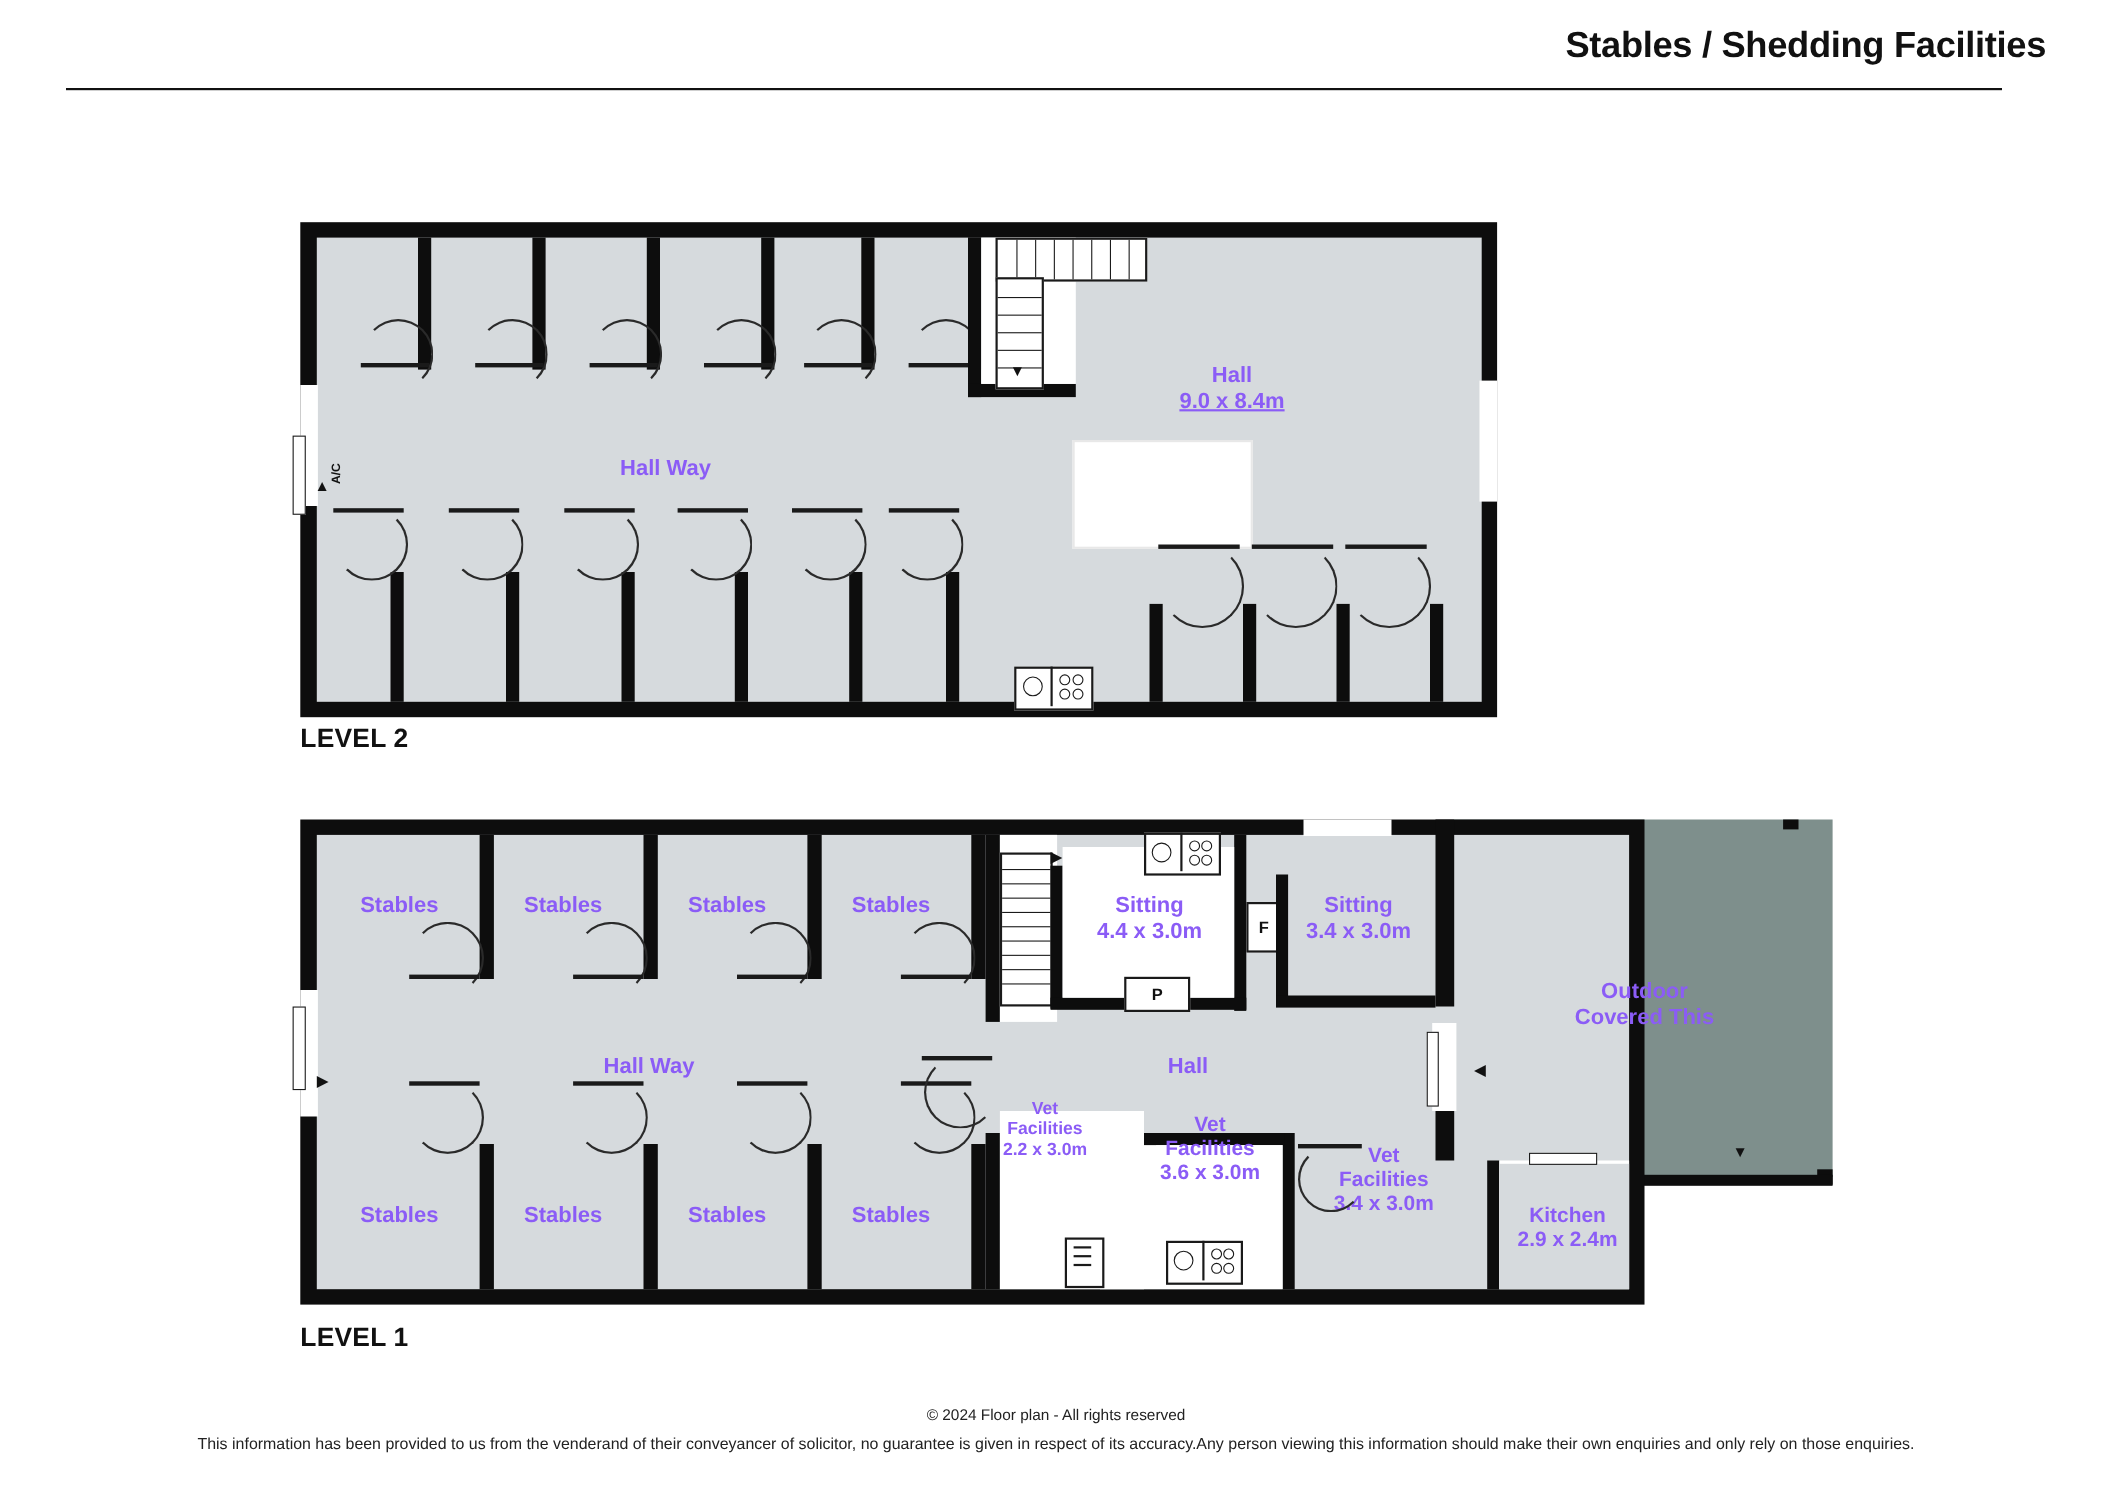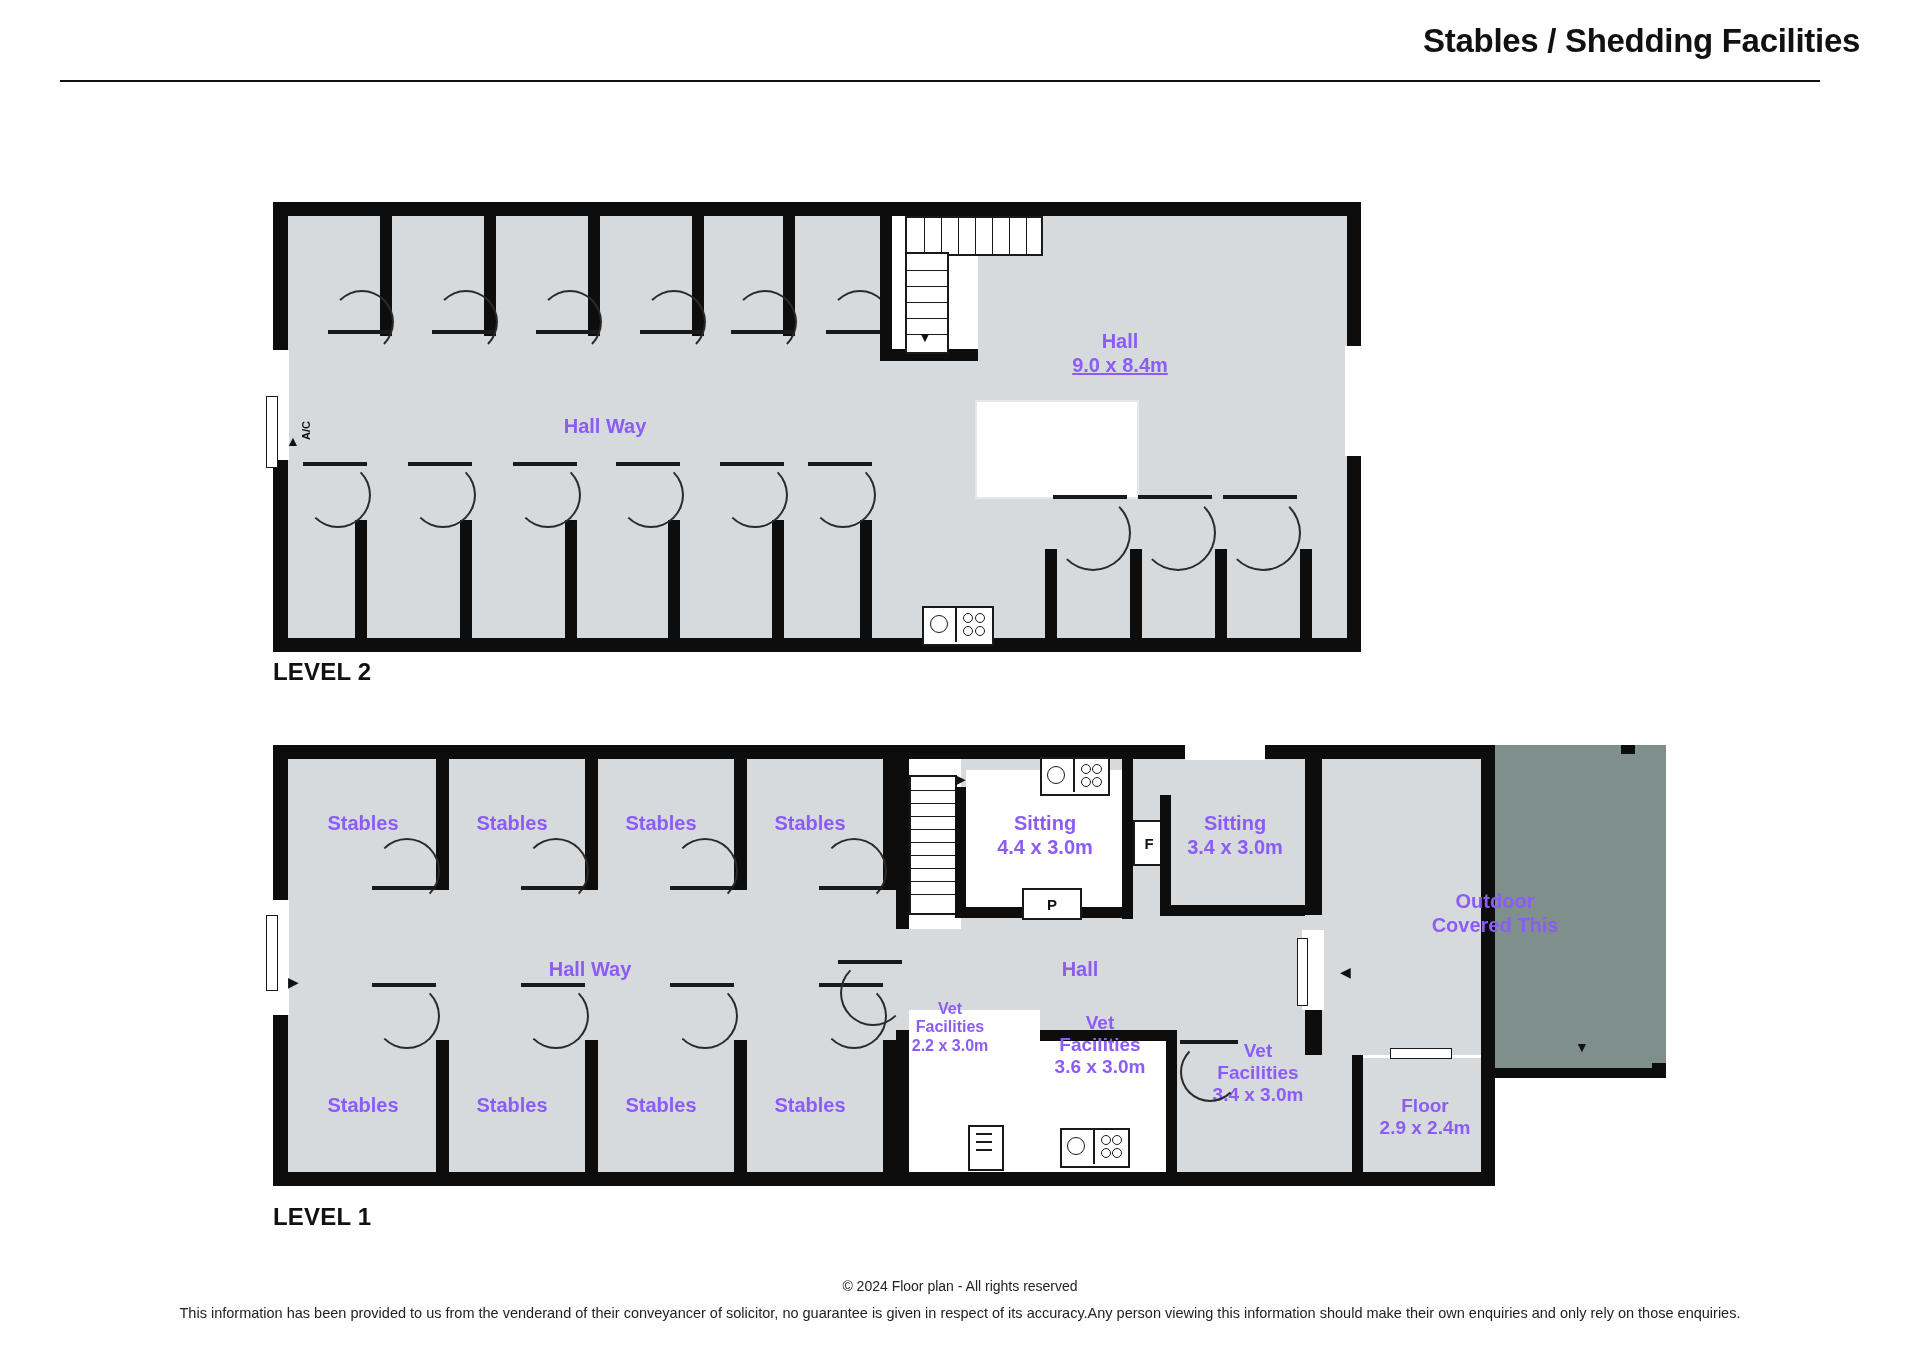--- a/index.html
+++ b/index.html
@@ -445,21 +445,21 @@
     <div class="circlet" style="left:1112px; top:1148px; width:8px; height:8px;"></div>
 
     <div class="swing bl" style="left:1180px; top:1042px; width:56px; height:56px;"></div>
     <div class="fixture-line" style="left:1180px; top:1040px; width:58px; height:4px;"></div>
 
     <div class="wall" style="left:1352px; top:1055px; width:11px; height:117px;"></div>
     <div class="white" style="left:1363px; top:1055px; width:118px; height:117px;"></div>
     <div class="room" style="left:1363px; top:1058px; width:118px; height:114px;"></div>
     <div class="fixture" style="left:1390px; top:1048px; width:60px; height:9px; border-width:1.5px;"></div>
     <div class="label small" style="left:1345px; top:1095px; width:160px; font-size:19px;">
-      <div style="font-weight:bold;">Floor</div>
+      <div style="font-weight:bold;">Kitchen</div>
       <div style="font-weight:bold;">2.9 x 2.4m</div>
     </div>
 
     <div class="label" style="left:1395px; top:890px; width:200px; font-weight:bold;">
       <div>Outdoor</div>
       <div>Covered This</div>
     </div>
 
     <div class="label" style="left:293px; top:812px; width:140px; font-weight:bold;">
       <span>Stables</span>

